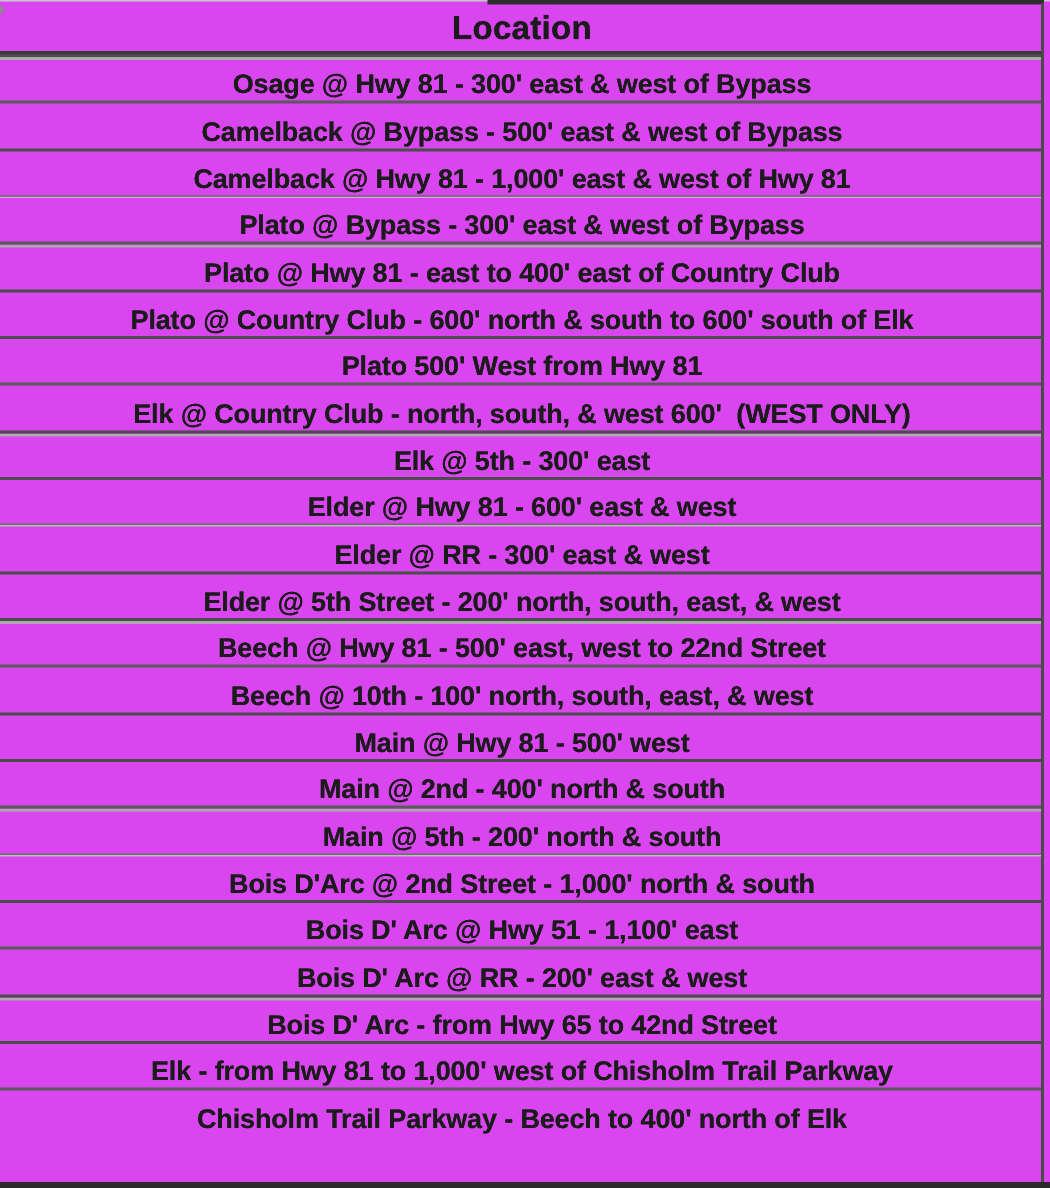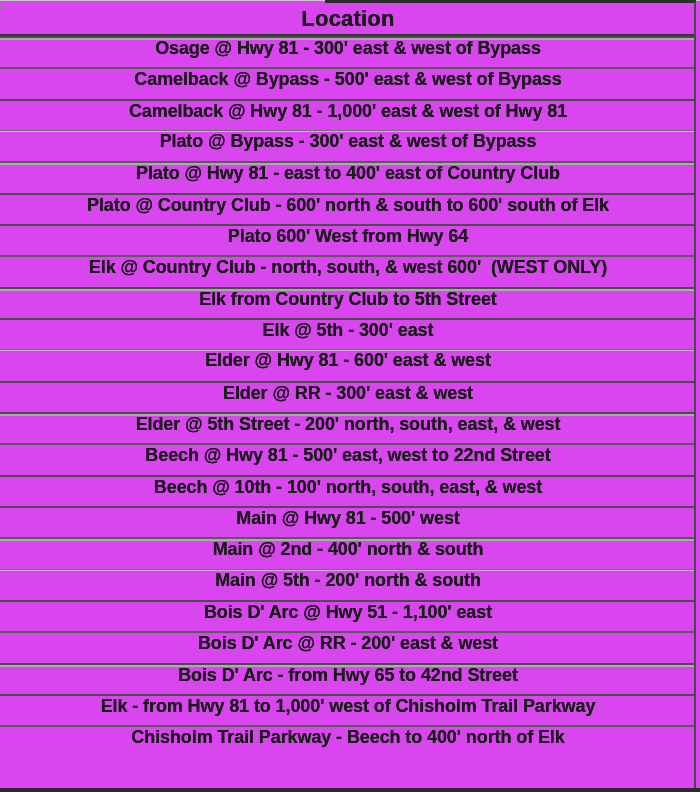--- a/index.html
+++ b/index.html
@@ -75,21 +75,21 @@
   .rows {
     position: absolute;
     top: 36px; left: 0;
     width: 696px;
     height: 752px;
     display: grid;
     grid-template-rows: repeat(24, 1fr);
   }
   .row {
     display: flex;
-    align-items: flex-start;
+    align-items: flex-end;
     justify-content: center;
     border-top: 2px solid #4c4c4c;
     box-sizing: border-box;
     overflow: hidden;
   }
   
   .row:nth-child(3n+2) { border-top-color: #5a5a5a; }
   .row:nth-child(4n+1) { box-shadow: inset 0 5px 0 -3px #ababab; }
   .row:nth-child(7n+4) { border-top-width: 1px; border-top-color: #6f6f6f;
                          box-shadow: inset 0 4px 0 -3px #bdbdbd; }
@@ -126,27 +126,24 @@
       <div class="row">
         <span class="cell">Plato @ Bypass - 300' east &amp; west of Bypass</span>
       </div>
       <div class="row">
         <span class="cell">Plato @ Hwy 81 - east to 400' east of Country Club</span>
       </div>
       <div class="row">
         <span class="cell">Plato @ Country Club - 600' north &amp; south to 600' south of Elk</span>
       </div>
       <div class="row">
-        <span class="cell">Plato 600' West from Hwy 64</span>
+        <span class="cell">Plato 500' West from Hwy 81</span>
       </div>
       <div class="row">
         <span class="cell">Elk @ Country Club - north, south, &amp; west 600'  (WEST ONLY)</span>
-      </div>
-      <div class="row">
-        <span class="cell">Elk from Country Club to 5th Street</span>
       </div>
       <div class="row">
         <span class="cell">Elk @ 5th - 300' east</span>
       </div>
       <div class="row">
         <span class="cell">Elder @ Hwy 81 - 600' east &amp; west</span>
       </div>
       <div class="row">
         <span class="cell">Elder @ RR - 300' east &amp; west</span>
       </div>
@@ -162,20 +159,23 @@
       <div class="row">
         <span class="cell">Main @ Hwy 81 - 500' west</span>
       </div>
       <div class="row">
         <span class="cell">Main @ 2nd - 400' north &amp; south</span>
       </div>
       <div class="row">
         <span class="cell">Main @ 5th - 200' north &amp; south</span>
       </div>
       <div class="row">
+        <span class="cell">Bois D'Arc @ 2nd Street - 1,000' north &amp; south</span>
+      </div>
+      <div class="row">
         <span class="cell">Bois D' Arc @ Hwy 51 - 1,100' east</span>
       </div>
       <div class="row">
         <span class="cell">Bois D' Arc @ RR - 200' east &amp; west</span>
       </div>
       <div class="row">
         <span class="cell">Bois D' Arc - from Hwy 65 to 42nd Street</span>
       </div>
       <div class="row">
         <span class="cell">Elk - from Hwy 81 to 1,000' west of Chisholm Trail Parkway</span>

